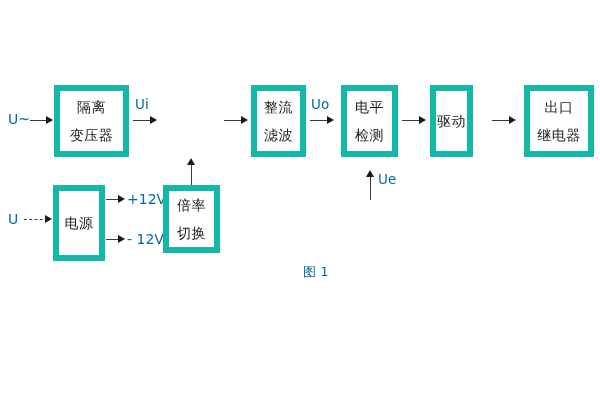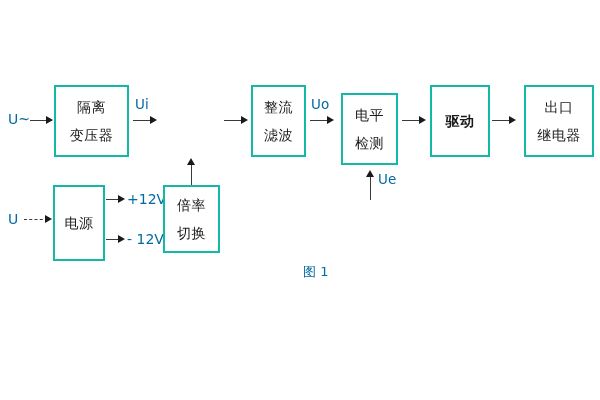--- a/index.html
+++ b/index.html
@@ -13,21 +13,21 @@
     height: 400px;
     background: #ffffff;
     font-family: "DejaVu Sans", "Liberation Sans", sans-serif;
     overflow: hidden;
   }
 
   
   .block {
     position: absolute;
     box-sizing: border-box;
-    border: 2px solid #14b8a6;
+    border: 6px solid #14b8a6;
     background: #ffffff;
     display: flex;
     flex-direction: column;
     align-items: center;
     justify-content: center;
     color: #1a1a1a;
     font-size: 14px;
     line-height: 1.0;
   }
   .block .ln {
@@ -100,29 +100,29 @@
 
   <div class="block" style="left:251px; top:85px; width:55px; height:72px;">
     <span class="ln">整流</span>
     <span class="ln">滤波</span>
   </div>
 
   <div class="txt lbl" style="left:311px; top:98px;">Uo</div>
   <div class="hline" style="left:310px; top:120px; width:22px;"></div>
   <div class="arrow-r" style="left:327px; top:116px;"></div>
 
-  <div class="block" style="left:341px; top:93px; width:57px; height:72px;">
+  <div class="block" style="left:341px; top:85px; width:57px; height:72px;">
     <span class="ln">电平</span>
     <span class="ln">检测</span>
   </div>
 
   <div class="hline" style="left:402px; top:120px; width:22px;"></div>
   <div class="arrow-r" style="left:419px; top:116px;"></div>
 
-  <div class="block" style="left:430px; top:85px; width:60px; height:72px;font-weight:bold;">
+  <div class="block" style="left:430px; top:85px; width:43px; height:72px;">
     <span class="ln">驱动</span>
   </div>
 
   <div class="hline" style="left:492px; top:120px; width:22px;"></div>
   <div class="arrow-r" style="left:509px; top:116px;"></div>
 
   <div class="block" style="left:524px; top:85px; width:70px; height:72px;">
     <span class="ln">出口</span>
     <span class="ln">继电器</span>
   </div>

